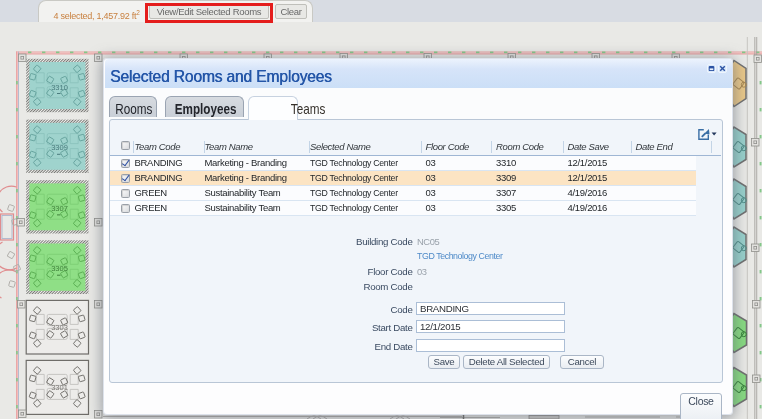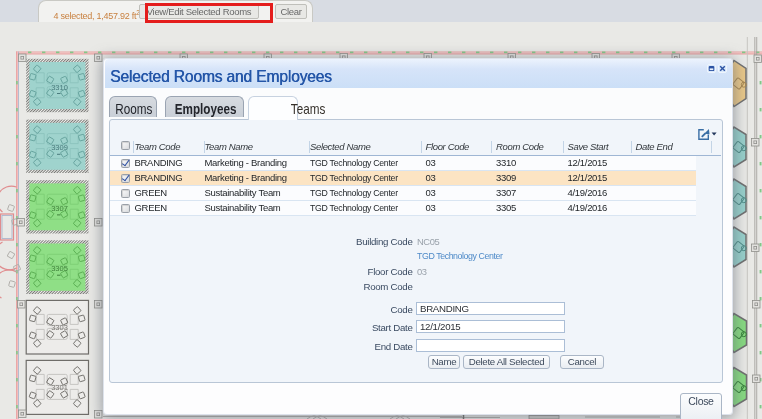--- a/index.html
+++ b/index.html
@@ -11,21 +11,21 @@
   #toptab{position:absolute;left:38px;top:0;width:275px;height:22px;background:#f2f2f0;
           border:1px solid #c9c9c4;border-bottom:none;border-radius:8px 8px 0 0;box-sizing:border-box;}
   #selinfo{position:absolute;left:14.5px;top:0;height:22px;line-height:23px;font-size:9px;
            letter-spacing:-0.25px;color:#c8803f;}
   #selinfo sup{font-size:6.5px;}
   #redbox{position:absolute;left:106px;top:2px;width:128px;height:20px;border:3px solid #e41d1c;
           box-sizing:border-box;z-index:3;}
   .tbtn{position:absolute;top:3px;height:15px;background:#e8e8e5;border:1px solid #bfbfba;
         border-radius:2px;box-sizing:border-box;font-size:9.5px;letter-spacing:-0.3px;color:#686868;
         text-align:center;line-height:13px;}
-  #btnview{left:100px;width:120px;}
+  #btnview{left:110px;width:120px;}
   #btnclear{left:236px;width:32px;}
   
   #dialog{position:absolute;left:103px;top:58px;width:630px;height:357px;background:#fdfdfe;
           border-radius:4px;box-shadow:0 2px 14px 2px rgba(95,102,115,0.55), inset 0 0 0 1px rgba(190,200,215,0.5);z-index:10;
           box-sizing:border-box;}
   #dhead{position:absolute;left:1.5px;top:0.5px;right:1.5px;height:29px;border-radius:4px 4px 0 0;
          background:linear-gradient(180deg,#ecf3fd 0%,#d6e4f9 35%,#cbdff7 100%);}
   #dtitle{position:absolute;left:5.5px;top:8.5px;font-size:17px;color:#2456a8;letter-spacing:-0.2px;text-shadow:0.5px 0 0 #2456a8;
           transform:scaleX(0.92);transform-origin:left top;white-space:nowrap;}
   .hicon{position:absolute;top:5px;width:9px;height:9px;background:#d9e8fa;border:1px solid #eef5fd;
@@ -313,21 +313,21 @@
       <polygon points="10.9,1.1 11.5,6.2 6.2,5.8" fill="#3a6ea5"></polygon>
       <polygon points="13.6,4.6 18.6,4.6 16.1,7.5" fill="#22375c"></polygon>
     </svg>
     <div id="tbl">
 
       <div class="hrow" style="left:24.5px">Team Code</div>
       <div class="hrow" style="left:94.5px">Team Name</div>
       <div class="hrow" style="left:200px">Selected Name</div>
       <div class="hrow" style="left:315.5px">Floor Code</div>
       <div class="hrow" style="left:386px">Room Code</div>
-      <div class="hrow" style="left:457.5px">Save Start</div>
+      <div class="hrow" style="left:457.5px">Date Save</div>
       <div class="hrow" style="left:525.5px">Date End</div>
       <div class="hsep" style="left:23px"></div>
       <div class="hsep" style="left:93.5px"></div>
       <div class="hsep" style="left:198.5px"></div>
       <div class="hsep" style="left:311px"></div>
       <div class="hsep" style="left:381px"></div>
       <div class="hsep" style="left:452.5px"></div>
       <div class="hsep" style="left:521px"></div>
       <div class="hsep" style="left:600.5px"></div>
       <div class="cb" style="top:1px"></div>
@@ -382,18 +382,18 @@
         <span>BRANDING</span>
       </div>
     <div class="flabel" style="top:202.5px">Start Date</div>
     <div class="finput" style="top:200.7px">
         <span>12/1/2015</span>
       </div>
     <div class="flabel" style="top:221px">End Date</div>
     <div class="finput" style="top:219px">
         <span></span>
       </div>
-    <div class="fbtn" style="left:318px;top:235px;width:32px">Name</div>
+    <div class="fbtn" style="left:318px;top:235px;width:32px">Save</div>
     <div class="fbtn" style="left:353px;top:235px;width:87px">Delete All Selected</div>
     <div class="fbtn" style="left:450px;top:235px;width:44px">Cancel</div>
   </div>
   <div id="btnclose">Close</div>
 </div>
 
 </body></html>

